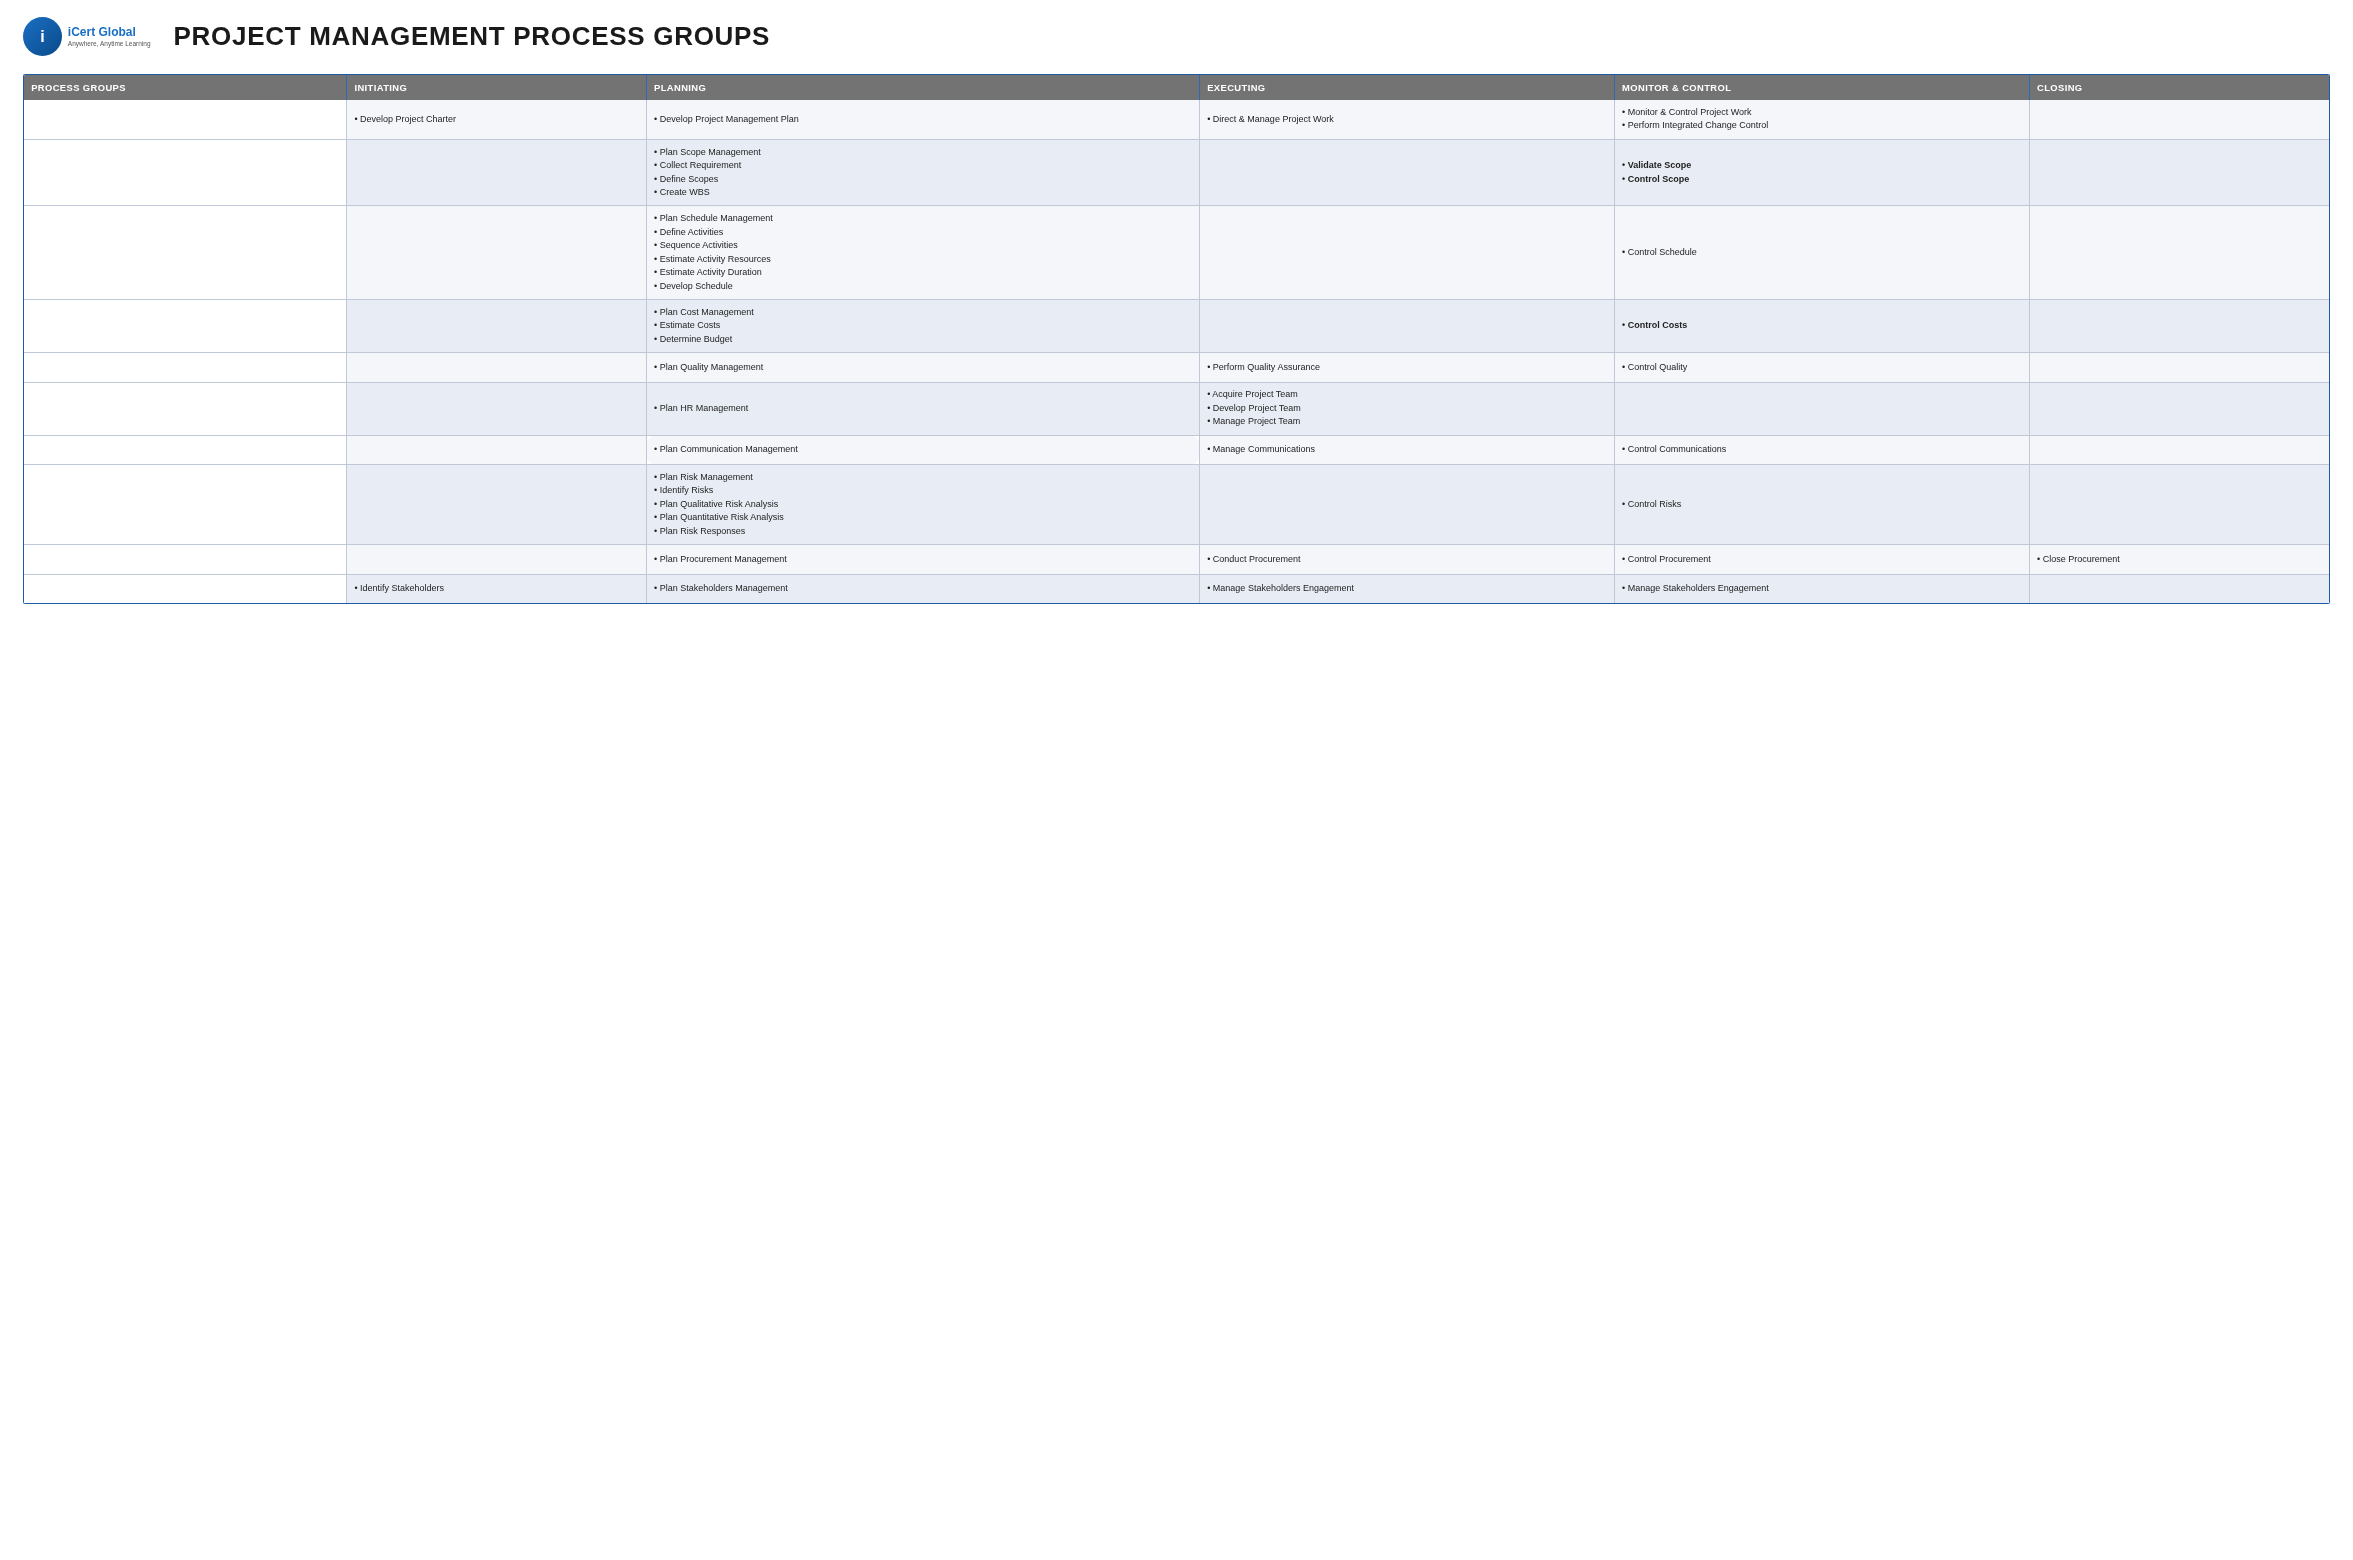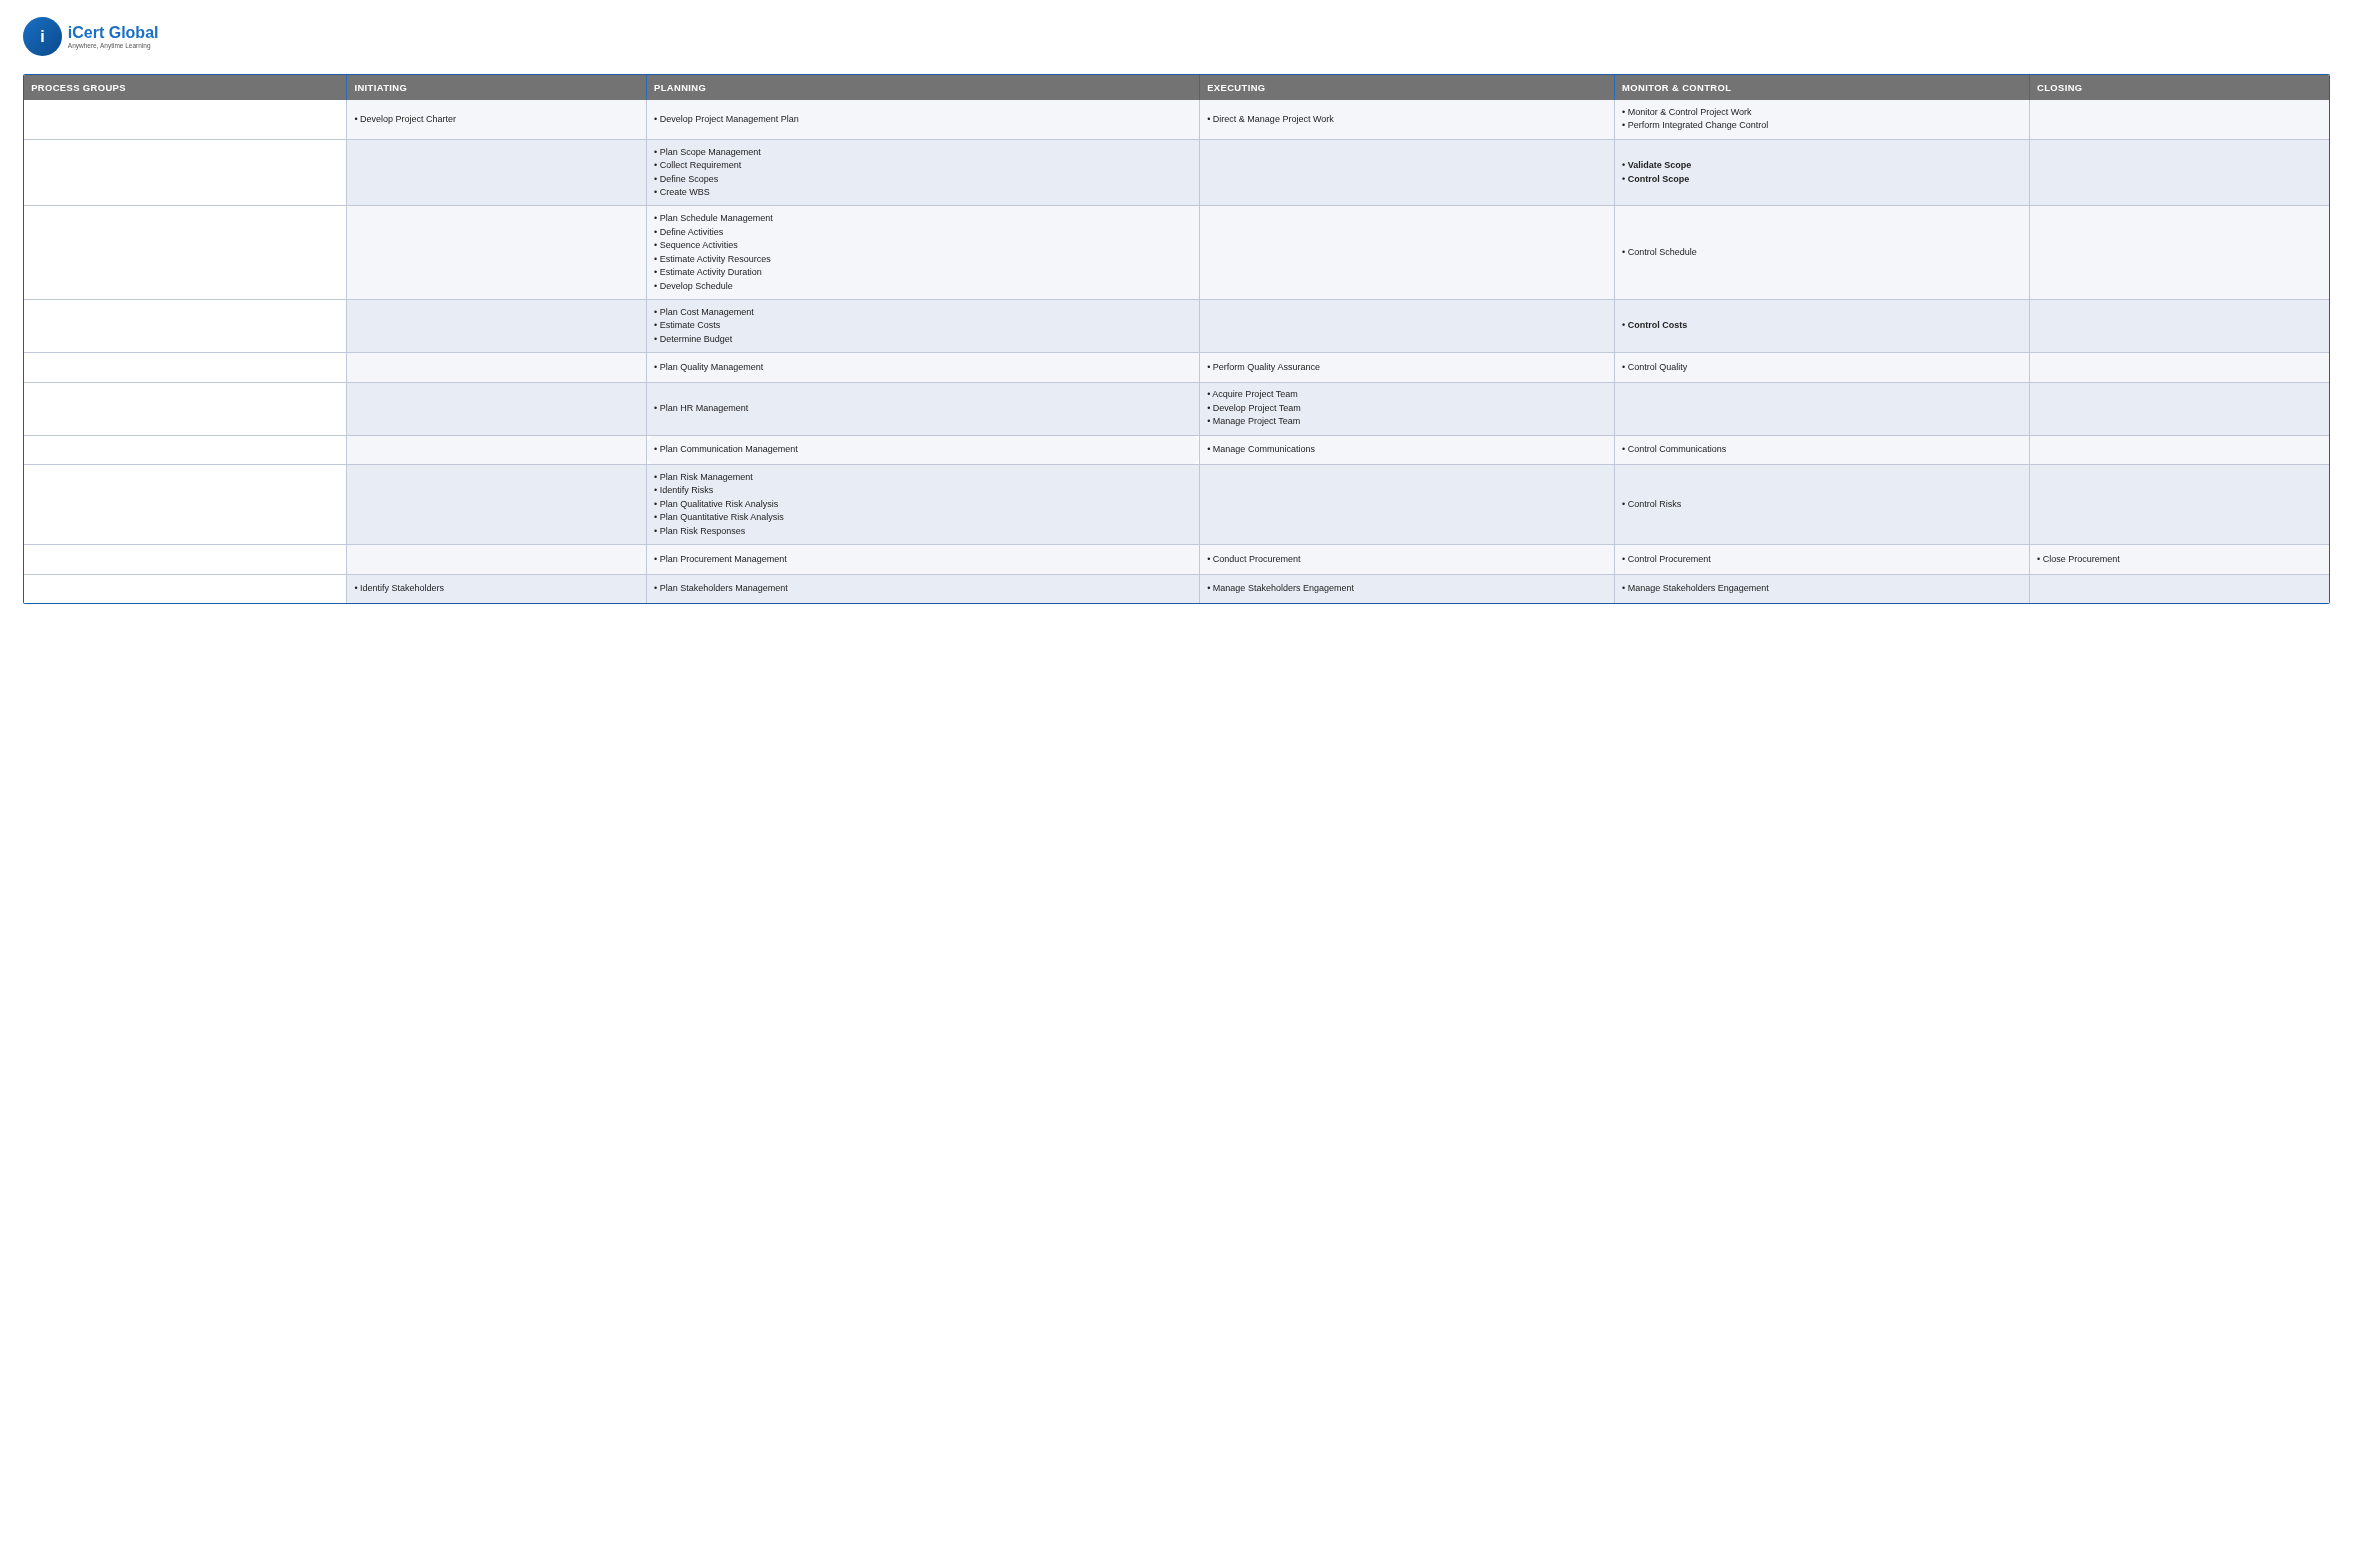--- a/index.html
+++ b/index.html
@@ -35,21 +35,21 @@
       font-weight: bold;
       font-size: 16px;
     }
     .logo-text-area {
       display: flex;
       flex-direction: column;
     }
     .logo-brand {
       color: #1a6fc4;
       font-weight: bold;
-      font-size: 16px;
+      font-size: 12px;
       line-height: 1.1;
     }
     .logo-tagline {
       color: #555;
       font-size: 6.5px;
       line-height: 1.2;
     }
     .page-title {
       font-size: 26px;
       font-weight: 900;
@@ -107,20 +107,21 @@
 <div class="header">
   <div class="logo-area">
     <div class="logo-circle">
       <span>i</span>
     </div>
     <div class="logo-text-area">
       <span class="logo-brand">iCert Global</span>
       <span class="logo-tagline">Anywhere, Anytime Learning</span>
     </div>
   </div>
+  <h1 class="page-title">PROJECT MANAGEMENT PROCESS GROUPS</h1>
 </div>
 
 <div class="table-wrapper">
   <table>
     <thead>
       <tr>
 
       <th style="width: 14%;">PROCESS GROUPS</th>
           <th style="width: 13%;">INITIATING</th>
           <th style="width: 24%;">PLANNING</th>

